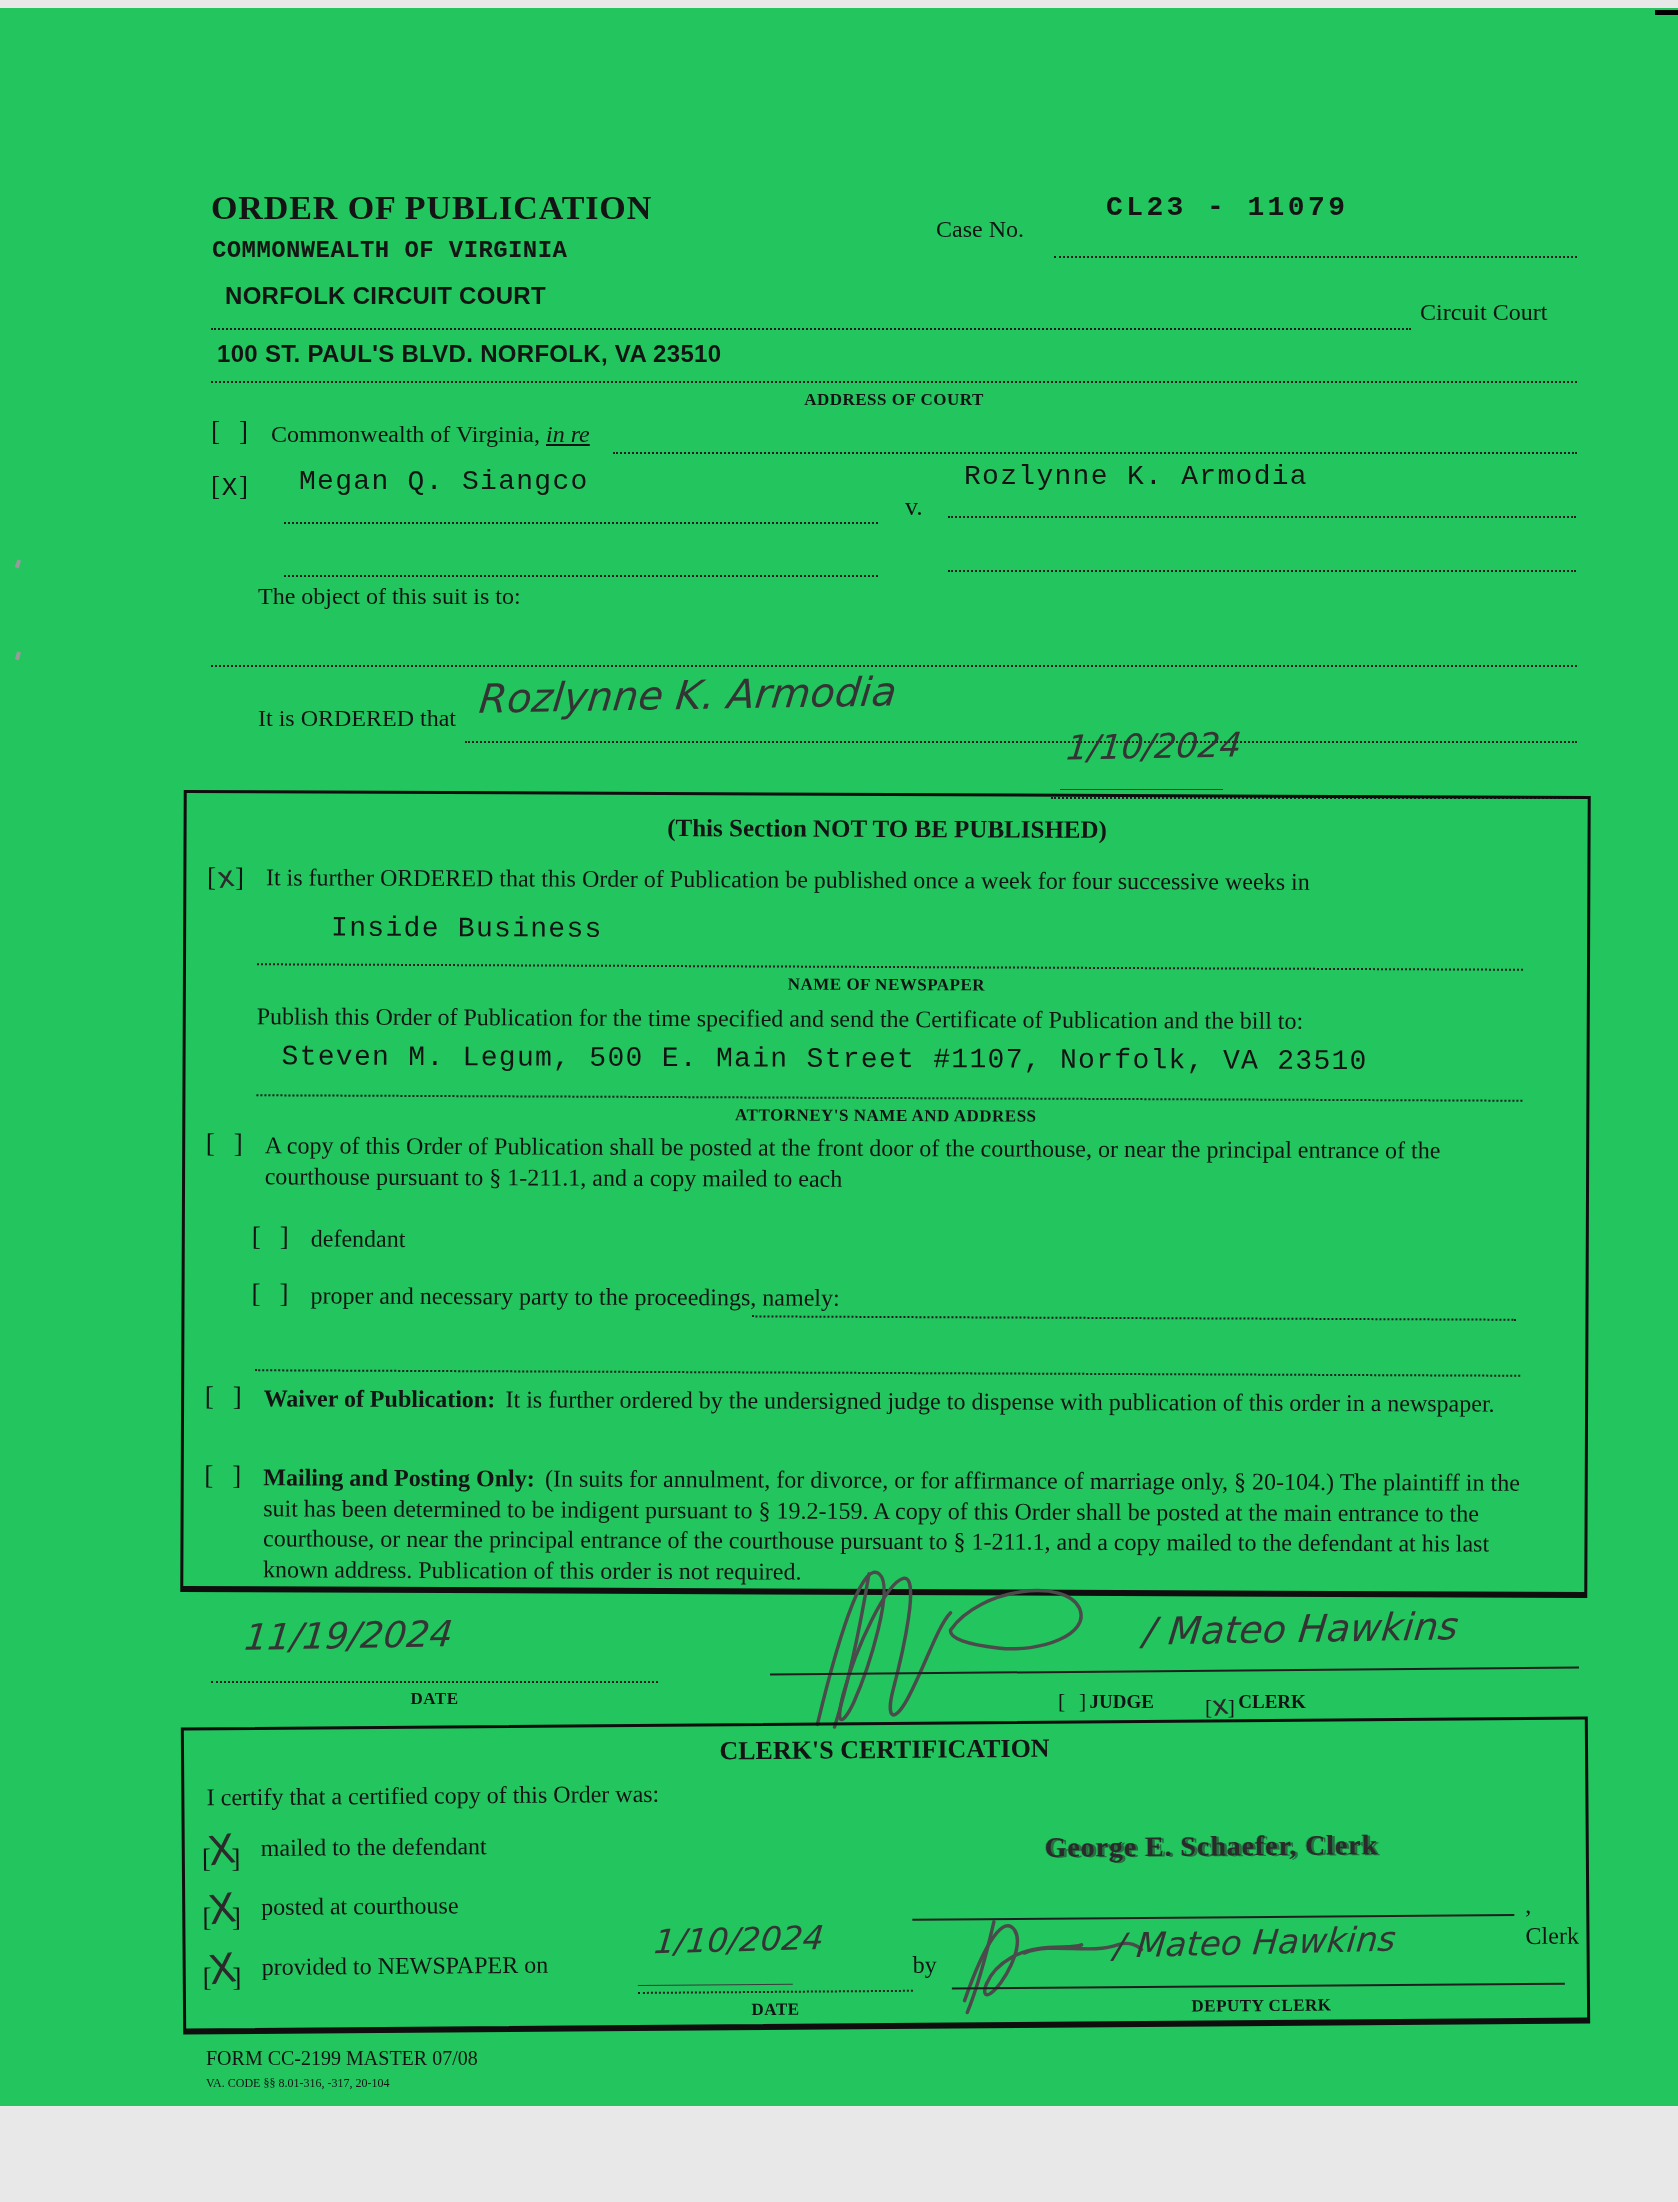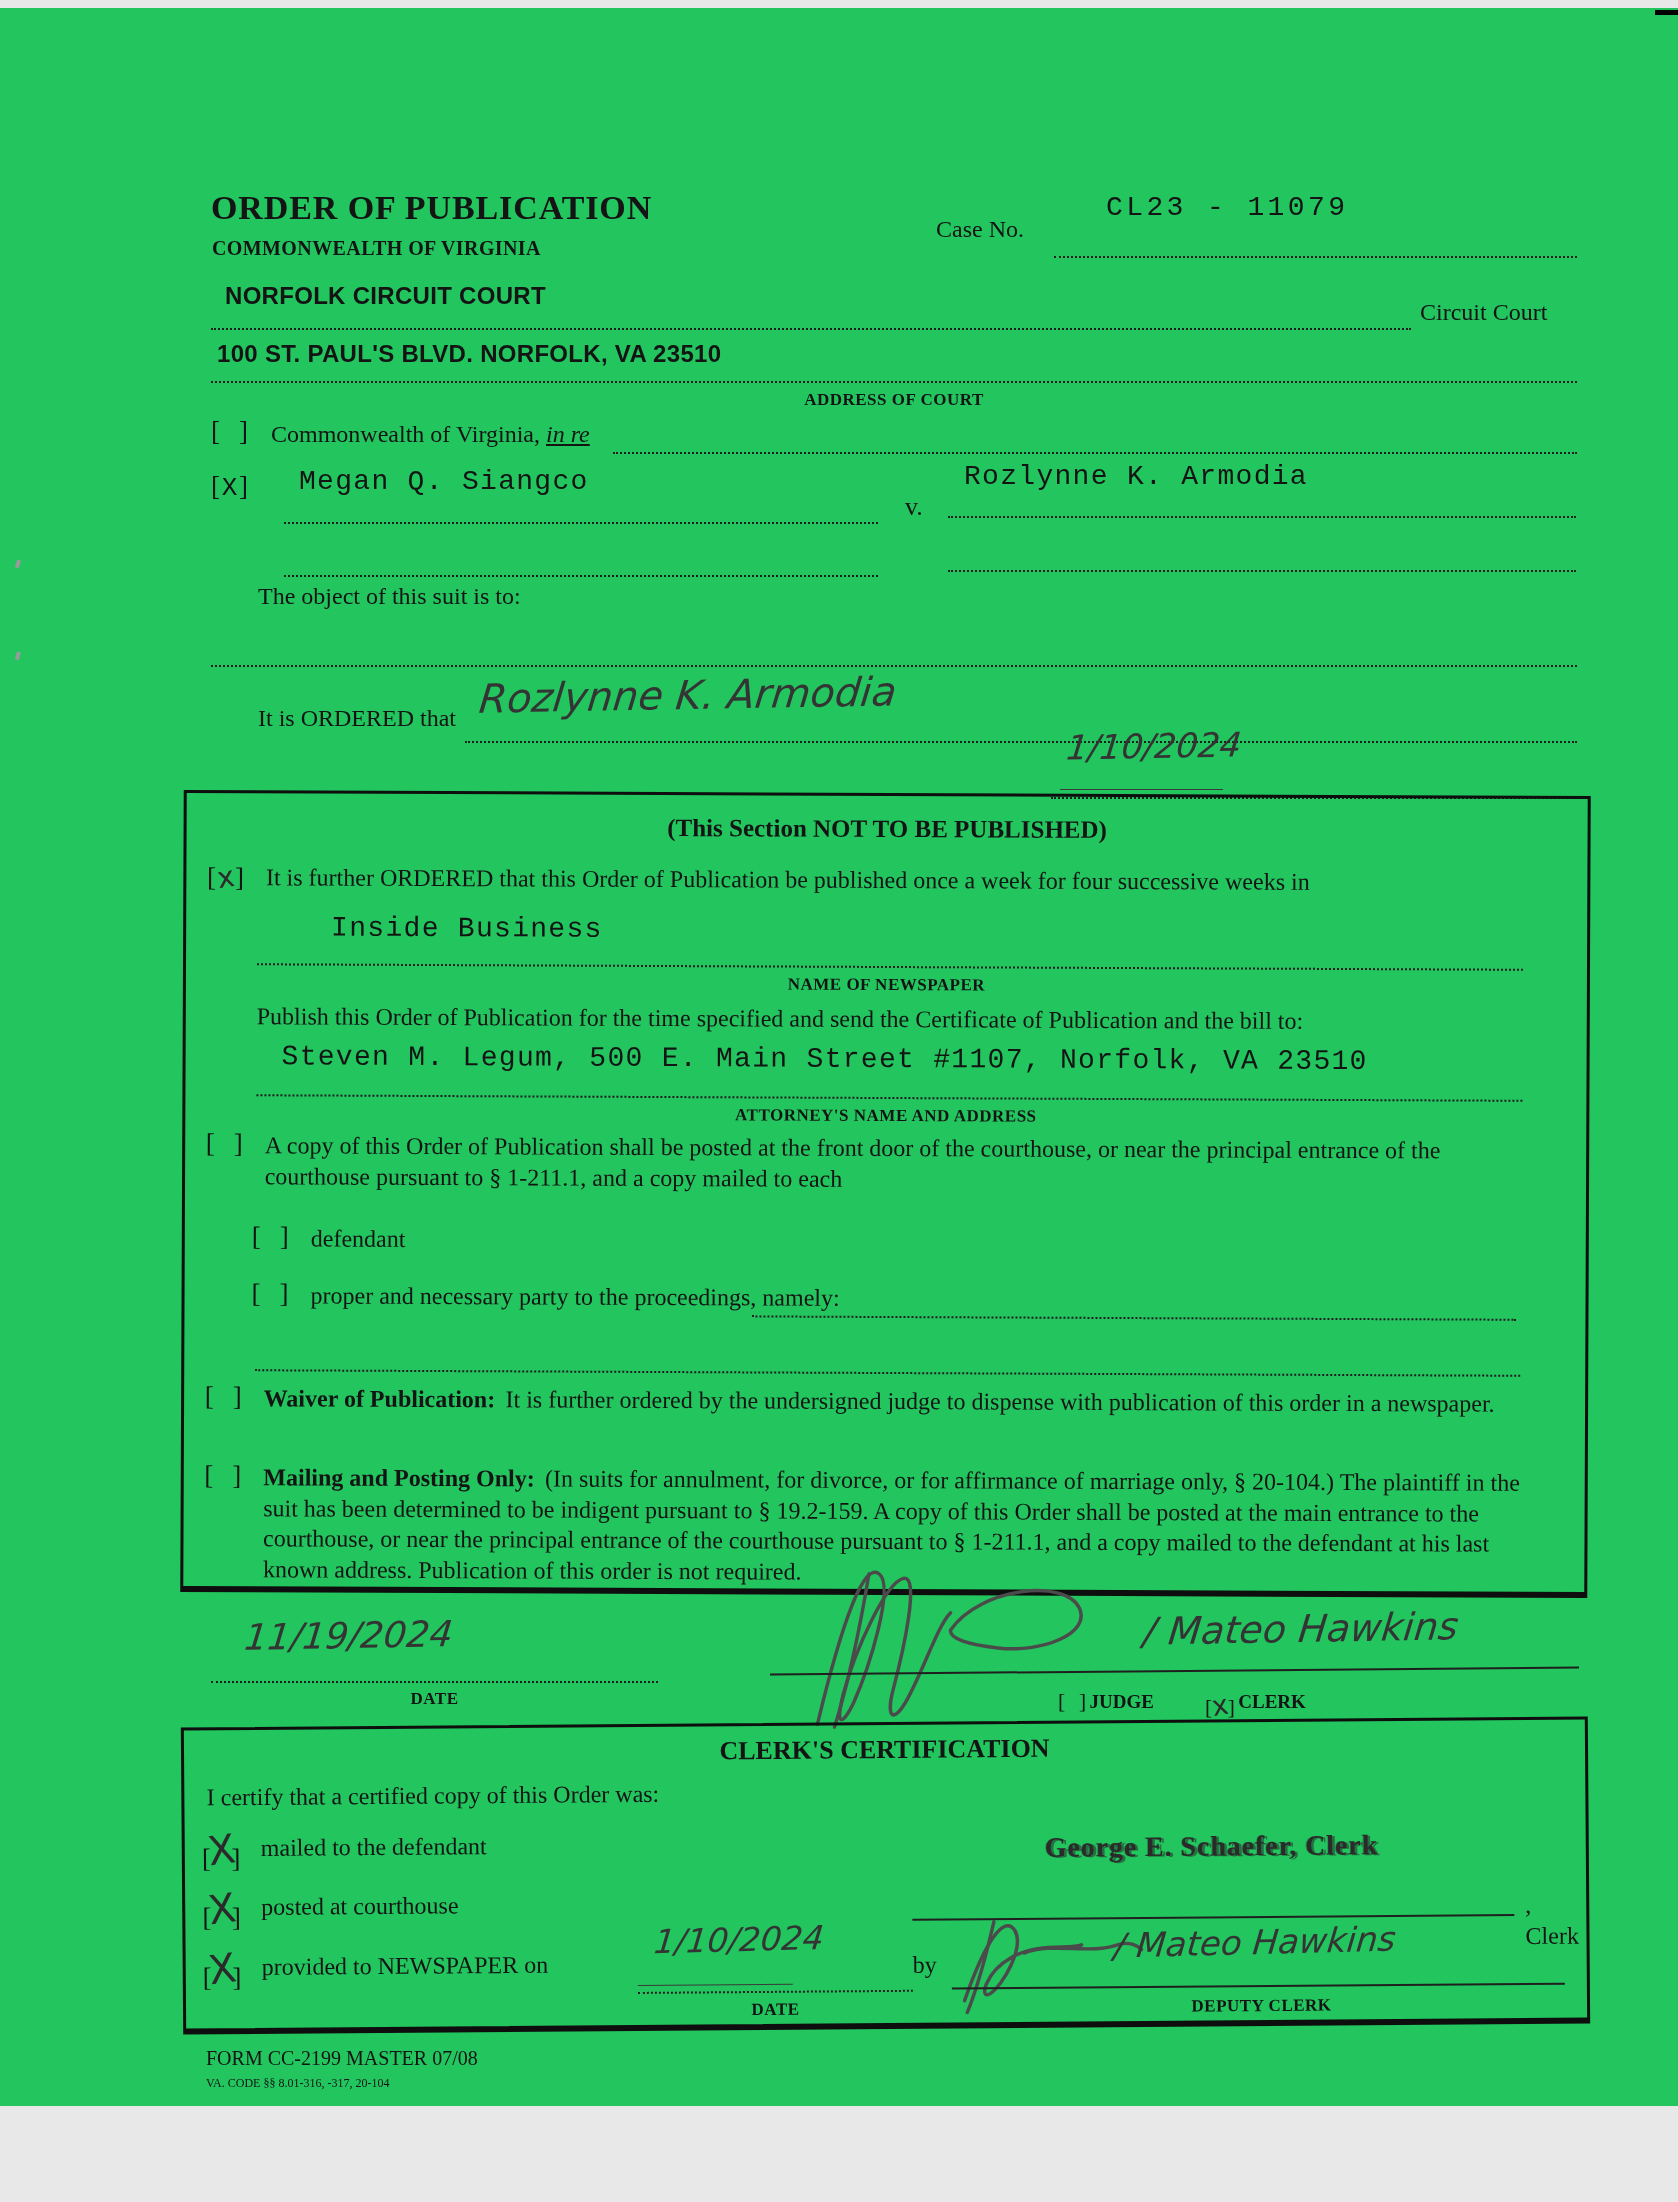--- a/index.html
+++ b/index.html
@@ -2,21 +2,21 @@
 <html style="font-size:13.8px"><head>
 <meta charset="utf-8">
 <style>
   html,body{margin:0;padding:0;background:#e8e8e8;}
   .page{position:relative;width:1679px;height:2098px;background:#22c55e;margin:8px auto;
         font-family:"Liberation Serif",serif;color:#141414;overflow:hidden;}
   .abs{position:absolute;}
   .mono{font-family:"Liberation Mono","DejaVu Sans Mono",monospace;}
   .sansb{font-family:"Liberation Sans",sans-serif;font-weight:700;}
   .t-title{font-size:34px;font-weight:700;letter-spacing:0.9px;}
-  .t-sub{font-size:20px;font-weight:600;letter-spacing:0.4px;}
+  .t-sub{font-size:24px;font-weight:600;letter-spacing:0.4px;font-family:Liberation Mono, monospace;}
   .body-text{font-size:24px;line-height:1.3;}
   .mono-val{font-size:28px;letter-spacing:1.3px;white-space:nowrap;}
   .sans-val{font-size:24px;letter-spacing:0.3px;white-space:nowrap;}
   .small-lbl{font-size:17px;font-weight:700;letter-spacing:0.5px;}
   .tag-lbl{font-size:19px;font-weight:700;}
   .center{text-align:center;}
   .dot{height:0;border-bottom:2.6px dotted #1f1f1f;}
   .sol{height:0;border-bottom:2.6px solid #1f1f1f;}
   .sol2{height:0;border-bottom:1.7px solid #3a3a3a;}
   .hand{font-family:"DejaVu Sans",sans-serif;font-style:italic;color:#343434;
@@ -52,21 +52,21 @@
 <div class="page">
 
   <div class="abs artifact" style="left:1655px;top:1.7px;width:23px;height:5.2px;"></div>
   <div class="abs speck" style="left:15.5px;top:552px;width:4.3px;height:7.7px;transform:rotate(20deg);"></div>
   <div class="abs speck" style="left:15.5px;top:644px;width:4.3px;height:7.7px;transform:rotate(15deg);"></div>
 
   <div class="abs t-title" style="left:211px;top:181px;">ORDER OF PUBLICATION</div>
   <div class="abs t-sub" style="left:212px;top:229px;">COMMONWEALTH OF VIRGINIA</div>
 
   <div class="abs body-text" style="left:936px;top:206px;">Case No.</div>
-  <div class="abs mono mono-val" style="left:1106px;top:184px;letter-spacing:3.4px;">CL23 - 11079</div>
+  <div class="abs mono mono-val" style="left:1106px;top:184px;letter-spacing:3.4px;font-weight:bold;">CL23 - 11079</div>
   <div class="abs dot" style="left:1054px;top:248px;width:523px;"></div>
 
   <div class="abs sansb sans-val" style="left:225px;top:274px;">NORFOLK CIRCUIT COURT</div>
   <div class="abs dot" style="left:211px;top:320px;width:1200px;"></div>
   <div class="abs body-text" style="left:1420px;top:289px;">Circuit Court</div>
 
   <div class="abs sansb sans-val" style="left:217px;top:332px;">100 ST. PAUL'S BLVD. NORFOLK, VA 23510</div>
   <div class="abs dot" style="left:211px;top:373px;width:1366px;"></div>
   <div class="abs small-lbl center" style="left:211px;top:382px;width:1366px;">ADDRESS OF COURT</div>
 

